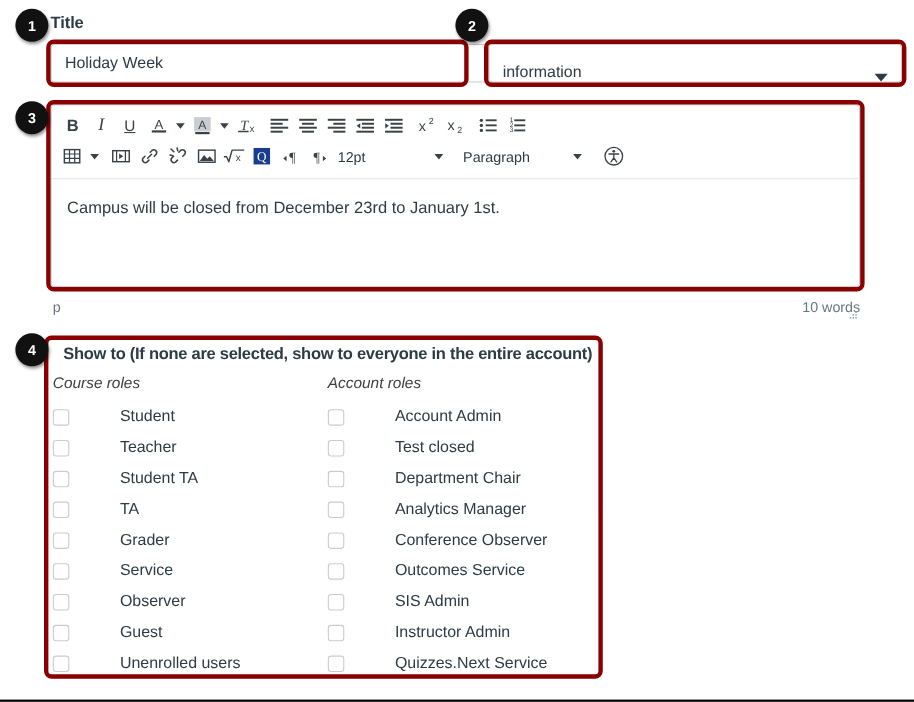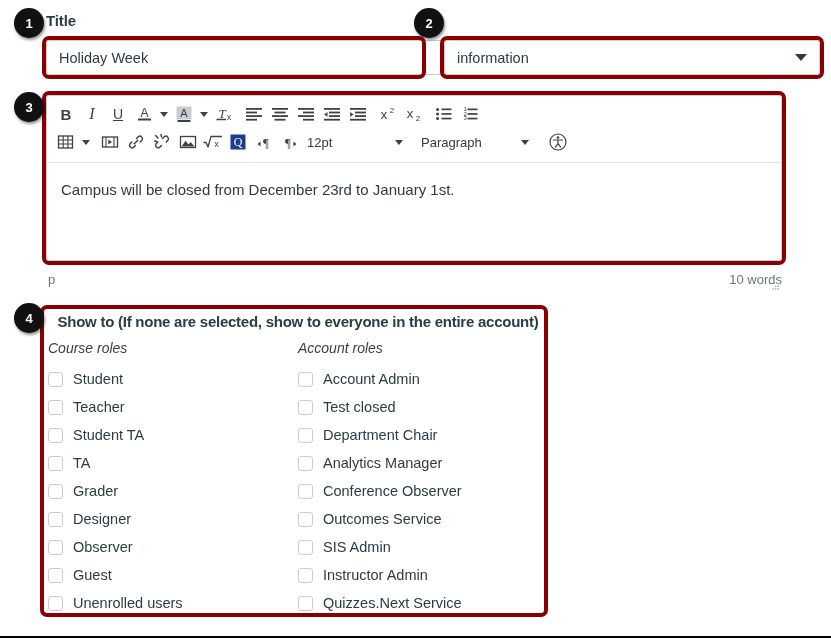--- a/index.html
+++ b/index.html
@@ -74,21 +74,21 @@
   }
 
   
   .select-wrap {
     position: absolute;
     box-sizing: border-box;
     border: 1px solid #C7CDD1;
     border-radius: 4px;
     background: #ffffff;
     display: flex;
-    align-items: center;
+    align-items: flex-end;
     padding: 0 12px;
   }
   .select-value {
     font-size: 14.5px;
     color: #2D3B45;
     flex: 1;
   }
   .caret {
     width: 0; height: 0;
     border-left: 6px solid transparent;
@@ -205,20 +205,21 @@
   .col-head {
     font-size: 14px;
     font-style: italic;
     color: #404040;
     margin-bottom: 9px;
   }
   .cb-row {
     display: flex;
     align-items: center;
     height: 28px;
+    gap: 36px;
   }
   .cb {
     width: 15px;
     height: 15px;
     border: 1px solid #C7CDD1;
     border-radius: 3px;
     background: #ffffff;
     box-sizing: border-box;
     flex: none;
     cursor: pointer;
@@ -510,21 +511,21 @@
         <div class="cb-row">
           <span class="cb"></span>
           <span class="cb-label">TA</span>
         </div>
         <div class="cb-row">
           <span class="cb"></span>
           <span class="cb-label">Grader</span>
         </div>
         <div class="cb-row">
           <span class="cb"></span>
-          <span class="cb-label">Designer</span>
+          <span class="cb-label">Service</span>
         </div>
         <div class="cb-row">
           <span class="cb"></span>
           <span class="cb-label">Observer</span>
         </div>
         <div class="cb-row">
           <span class="cb"></span>
           <span class="cb-label">Guest</span>
         </div>
         <div class="cb-row">

